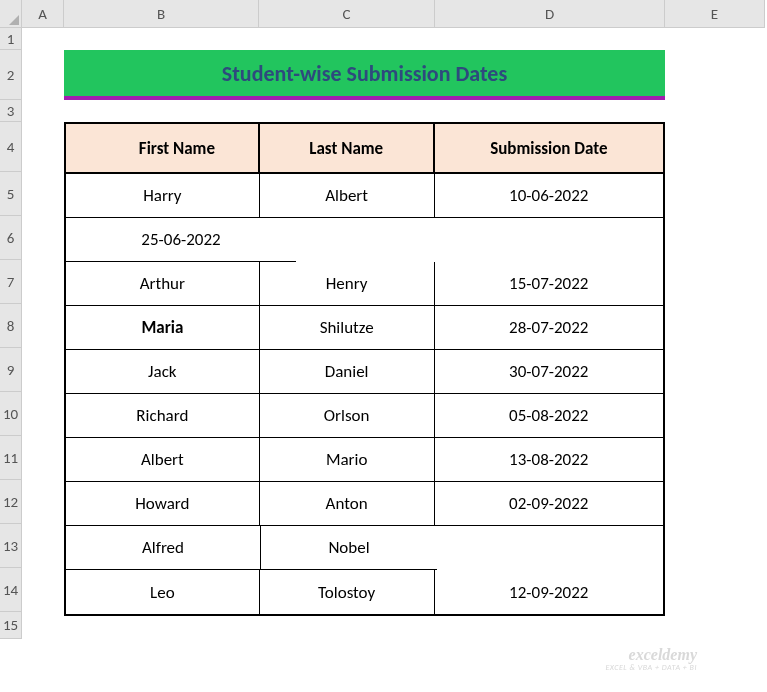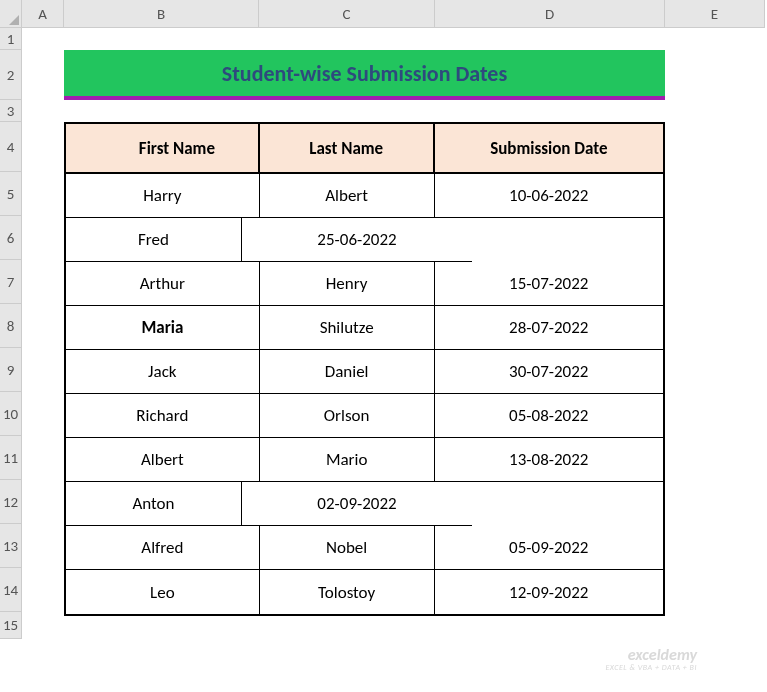--- a/index.html
+++ b/index.html
@@ -235,21 +235,20 @@
           <div class="data-header-cell" style="width: 195px; height: 50px; padding-left: 30px;">First Name</div>
           <div class="data-header-cell" style="width: 176px; height: 50px;">Last Name</div>
           <div class="data-header-cell" style="width: 230px; height: 50px;">Submission Date</div>
         </div>
         <div class="data-row">
           <div class="data-cell" style="width: 195px; height: 44px;">Harry</div>
           <div class="data-cell" style="width: 176px; height: 44px;">Albert</div>
           <div class="data-cell" style="width: 230px; height: 44px;">10-06-2022</div>
         </div>
         <div class="data-row">
-          <div class="data-cell" style="width: 176px; height: 44px;">Fred</div>
           <div class="data-cell" style="width: 230px; height: 44px;">25-06-2022</div>
         </div>
         <div class="data-row">
           <div class="data-cell" style="width: 195px; height: 44px;">Arthur</div>
           <div class="data-cell" style="width: 176px; height: 44px;">Henry</div>
           <div class="data-cell" style="width: 230px; height: 44px;">15-07-2022</div>
         </div>
         <div class="data-row">
           <div class="data-cell" style="width: 195px; height: 44px; font-weight: bold;">Maria</div>
           <div class="data-cell" style="width: 176px; height: 44px;">Shilutze</div>
@@ -264,33 +263,33 @@
           <div class="data-cell" style="width: 195px; height: 44px;">Richard</div>
           <div class="data-cell" style="width: 176px; height: 44px;">Orlson</div>
           <div class="data-cell" style="width: 230px; height: 44px;">05-08-2022</div>
         </div>
         <div class="data-row">
           <div class="data-cell" style="width: 195px; height: 44px;">Albert</div>
           <div class="data-cell" style="width: 176px; height: 44px;">Mario</div>
           <div class="data-cell" style="width: 230px; height: 44px;">13-08-2022</div>
         </div>
         <div class="data-row">
+          <div class="data-cell" style="width: 195px; height: 44px;">Howard</div>
           <div class="data-cell" style="width: 176px; height: 44px;">Anton</div>
           <div class="data-cell" style="width: 230px; height: 44px;">02-09-2022</div>
         </div>
         <div class="data-row">
           <div class="data-cell" style="width: 195px; height: 44px;">Alfred</div>
           <div class="data-cell" style="width: 176px; height: 44px;">Nobel</div>
-          <div class="data-cell" style="width: 230px; height: 44px;">05-09-2022</div>
         </div>
         <div class="data-row">
           <div class="data-cell" style="width: 195px; height: 44px;">Leo</div>
           <div class="data-cell" style="width: 176px; height: 44px;">Tolostoy</div>
           <div class="data-cell" style="width: 230px; height: 44px;">12-09-2022</div>
         </div>
       </div>
   </div>
 
   <div class="watermark">
-    <div style="font-size:16px;font-weight:bold;">exceldemy</div>
+    <div style="font-size:16px;font-weight:bold;font-family:Liberation Serif, serif;">exceldemy</div>
     <div style="font-size:8px;letter-spacing:0.5px;">EXCEL &amp; VBA + DATA + BI</div>
   </div>
 </div>
 
 </body></html>

